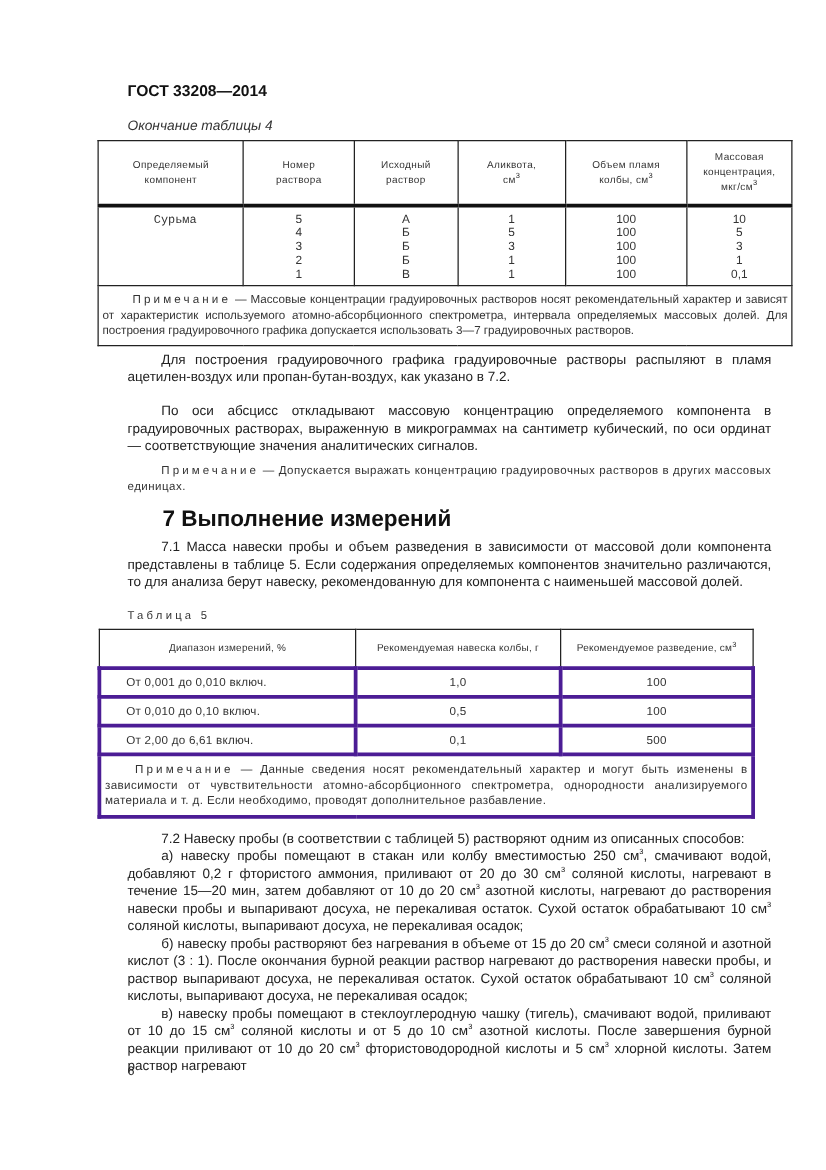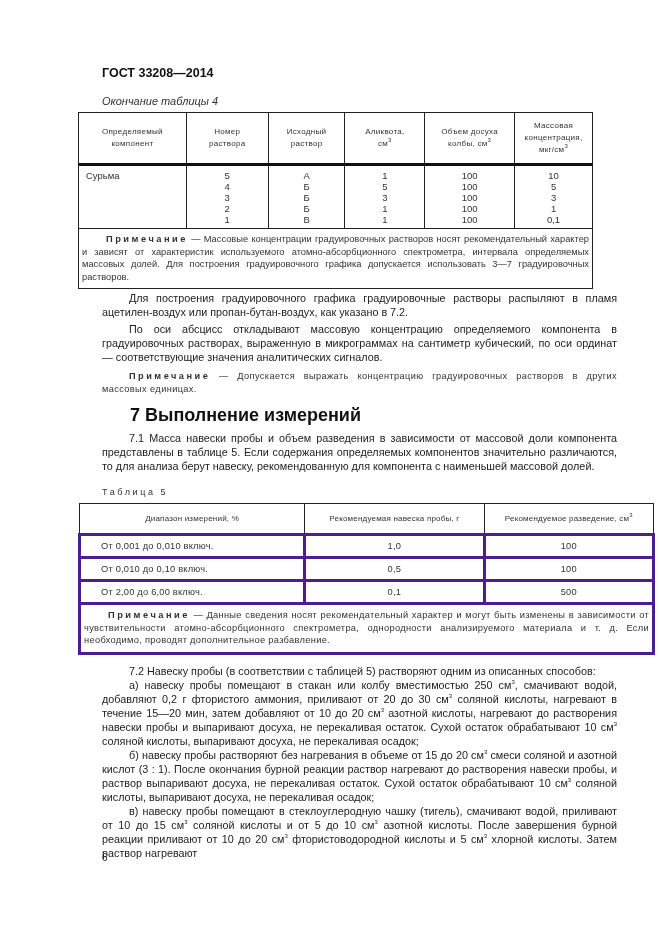--- a/index.html
+++ b/index.html
@@ -3,35 +3,35 @@
 <meta charset="utf-8">
 <style>
   html, body { margin: 0; padding: 0; background: #ffffff; }
   body { width: 661px; height: 936px; position: relative; overflow: hidden;
          font-family: "Liberation Sans", "DejaVu Sans", sans-serif; color: #222; }
   .abs { position: absolute; margin-left: 24px; }
   .doc-title { left: 78px; top: 66px; font-size: 12.5px; font-weight: bold; color: #111; }
   .tbl-caption-italic { left: 78px; top: 95px; font-size: 11px; font-style: italic; color: #333; text-align: right; }
   table { border-collapse: collapse; position: absolute; }
   td, th { padding: 0; }
-  .t4 { left: 78px; top: 112px; width: 515px; font-size: 8px; color: #333; }
+  .t4 { left: 78px; top: 112px; width: 556px; font-size: 8px; color: #333; }
   .t4 th { border: 1px solid #222; font-weight: normal; text-align: center; vertical-align: middle;
            height: 50px; line-height: 12px; letter-spacing: 0.3px; }
   .t4 tr.hdr th { border-bottom: 3px solid #111; }
   .t4 td.data { border-left: 1px solid #222; border-right: 1px solid #222; border-bottom: 1px solid #222;
                 vertical-align: top; text-align: center; font-size: 9.5px; line-height: 11px; padding-top: 4px; padding-bottom: 3px; }
-  .t4 td.data.left { text-align: left; padding-left: 7px; }
+  .t4 td.data.left { text-align: center; padding-left: 7px; font-family: Liberation Mono, monospace; }
   .t4 td.note { border: 1px solid #222; font-size: 9.3px; line-height: 12.5px; padding: 4px 3px 5px 3px; text-align: justify; }
-  .spaced { letter-spacing: 2.5px; font-weight: bold; }
+  .spaced { letter-spacing: 2.5px; }
   .para { left: 78px; width: 515px; font-size: 10.8px; line-height: 14px; text-align: justify; color: #222; }
   .indent { text-indent: 27px; }
   .small-note { left: 78px; width: 515px; font-size: 9.2px; line-height: 12.5px; text-align: justify; letter-spacing: 0.4px; color: #333; }
   .section { left: 106px; top: 405px; font-size: 18px; font-weight: bold; color: #111; }
   .tbl5-caption { left: 78px; top: 487px; font-size: 9px; letter-spacing: 2.6px; color: #333; }
-  .t5 { left: 78px; top: 503px; width: 577px; font-size: 9px; color: #333; }
+  .t5 { left: 78px; top: 503px; width: 526px; font-size: 9px; color: #333; }
   .t5 th { border: 1px solid #222; font-weight: normal; height: 29px; font-size: 8px; letter-spacing: 0.2px; text-align: center; }
   .t5 tr.hdr th { border-bottom: 2px solid #111; }
   .t5 td { border: 3px solid #4c1d95; height: 20px; font-size: 9.3px; text-align: center; letter-spacing: 0.2px; }
   .t5 td.left { text-align: left; padding-left: 20px; }
   .t5 td.note { font-size: 9.3px; line-height: 12.5px; padding: 4px 3px 5px 3px; text-align: justify; letter-spacing: 0.3px; height: auto; }
   sup { font-size: 6px; vertical-align: super; line-height: 0; }
   .page-num { left: 78px; top: 852px; font-size: 10px; color: #222; }
 </style>
 </head>
 <body>
@@ -48,21 +48,21 @@
       <col style="width:80px">
       <col style="width:90px">
       <col style="width:78px">
   </colgroup>
   <tbody>
       <tr class="hdr">
     <th><span>Определяемый</span><br><span>компонент</span></th>
     <th><span>Номер</span><br><span>раствора</span></th>
     <th><span>Исходный</span><br><span>раствор</span></th>
     <th><span>Аликвота,</span><br><span>см</span><sup>3</sup></th>
-    <th><span>Объем досуха</span><br><span>колбы, см</span><sup>3</sup></th>
+    <th><span>Объем пламя</span><br><span>колбы, см</span><sup>3</sup></th>
     <th><span>Массовая</span><br><span>концентрация,</span><br><span>мкг/см</span><sup>3</sup></th>
   </tr>
   <tr>
     <td class="data left">Сурьма</td>
     <td class="data">
       <div>5</div>
           <div>4</div>
           <div>3</div>
           <div>2</div>
           <div>1</div>
@@ -95,53 +95,53 @@
           <div>1</div>
           <div>0,1</div>
     </td>
   </tr>
   <tr>
     <td class="note" colspan="6"><span style="display:inline-block;width:24px"></span><span class="spaced">Примечание</span><span> — Массовые концентрации градуировочных растворов носят рекомендательный характер и зависят от характеристик используемого атомно-абсорбционного спектрометра, интервала определяемых массовых долей. Для построения градуировочного графика допускается использовать 3—7 градуировочных растворов.</span></td>
   </tr>
 </tbody>
   </table>
 
-<div class="abs para indent" style="top:291px">Для построения градуировочного графика градуировочные растворы распыляют в пламя ацетилен-воздух или пропан-бутан-воздух, как указано в 7.2.</div>
+<div class="abs para indent" style="top:281px">Для построения градуировочного графика градуировочные растворы распыляют в пламя ацетилен-воздух или пропан-бутан-воздух, как указано в 7.2.</div>
 <div class="abs para indent" style="top:322px">По оси абсцисс откладывают массовую концентрацию определяемого компонента в градуировочных растворах, выраженную в микрограммах на сантиметр кубический, по оси ординат — соответствующие значения аналитических сигналов.</div>
 <div class="abs small-note indent" style="top:370px"><span class="spaced">Примечание</span><span> — Допускается выражать концентрацию градуировочных растворов в других массовых единицах.</span></div>
 
 <div class="abs section">7  Выполнение измерений</div>
 <div class="abs para indent" style="top:431px">7.1  Масса навески пробы и объем разведения в зависимости от массовой доли компонента представлены в таблице 5. Если содержания определяемых компонентов значительно различаются, то для анализа берут навеску, рекомендованную для компонента с наименьшей массовой долей.</div>
 
 <div class="abs tbl5-caption">Таблица 5</div>
 
 <table class="t5">
   <colgroup>
       <col style="width:202px">
       <col style="width:161px">
       <col style="width:152px">
     </colgroup>
   <tbody>
       <tr class="hdr">
     <th>Диапазон измерений, %</th>
-    <th>Рекомендуемая навеска пробы, г</th>
+    <th>Рекомендуемая навеска колбы, г</th>
     <th><span>Рекомендуемое разведение, см</span><sup>3</sup></th>
   </tr>
   <tr>
     <td class="left">От 0,001 до 0,010 включ.</td>
     <td>1,0</td>
     <td>100</td>
   </tr>
   <tr>
     <td class="left">От 0,010 до 0,10 включ.</td>
     <td>0,5</td>
     <td>100</td>
   </tr>
   <tr>
-    <td class="left">От 2,00 до 6,00 включ.</td>
+    <td class="left">От 2,00 до 6,61 включ.</td>
     <td>0,1</td>
     <td>500</td>
   </tr>
   <tr>
     <td class="note" colspan="3"><span style="display:inline-block;width:24px"></span><span class="spaced">Примечание</span><span> — Данные сведения носят рекомендательный характер и могут быть изменены в зависимости от чувствительности атомно-абсорбционного спектрометра, однородности анализируемого материала и т. д. Если необходимо, проводят дополнительное разбавление.</span></td>
   </tr>
 </tbody>
   </table>
 
 <div class="abs para indent" style="top:664px">7.2  Навеску пробы (в соответствии с таблицей 5) растворяют одним из описанных способов:</div>

